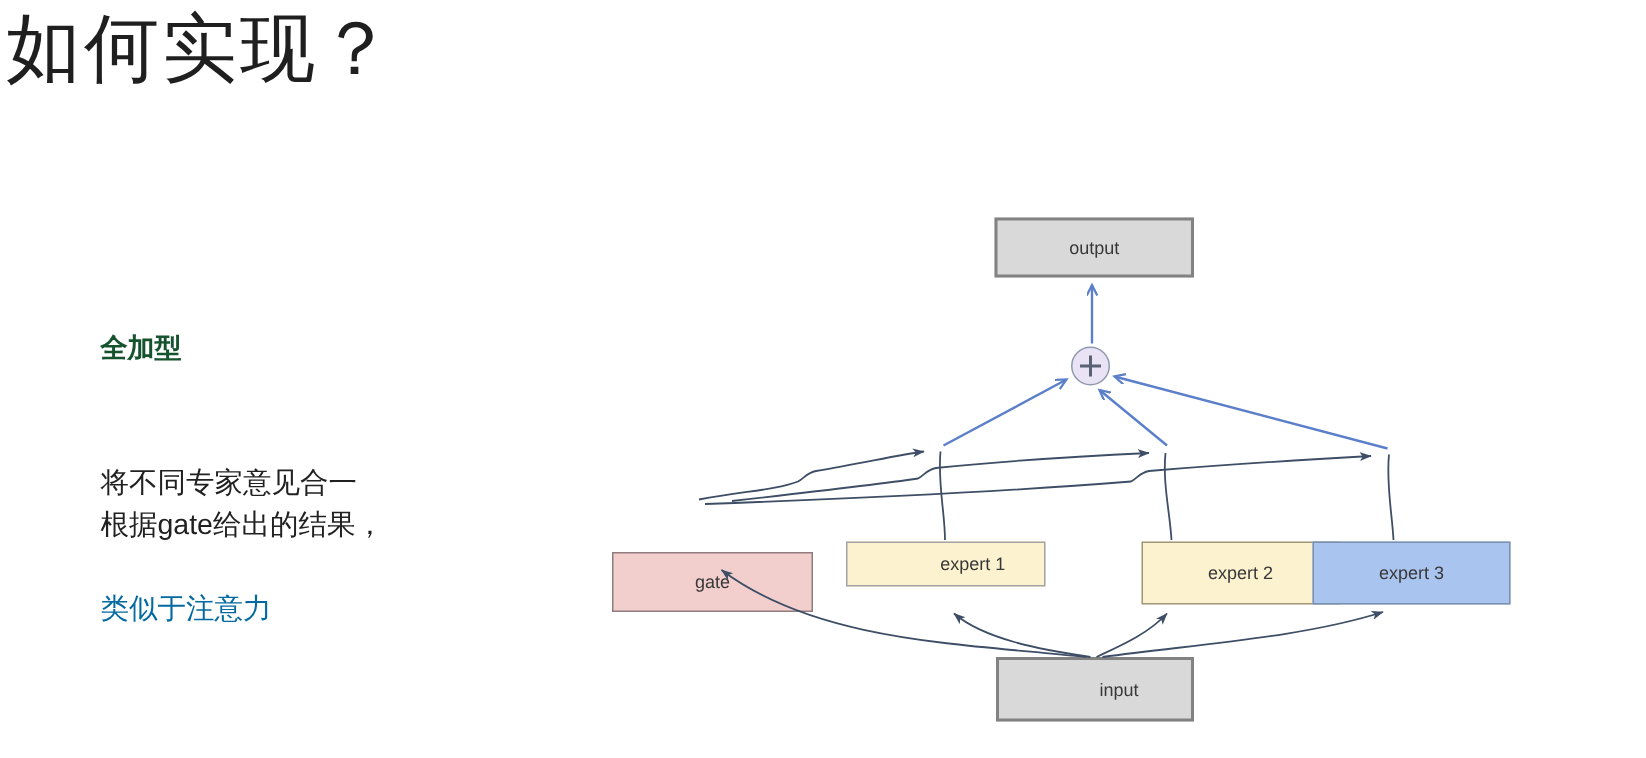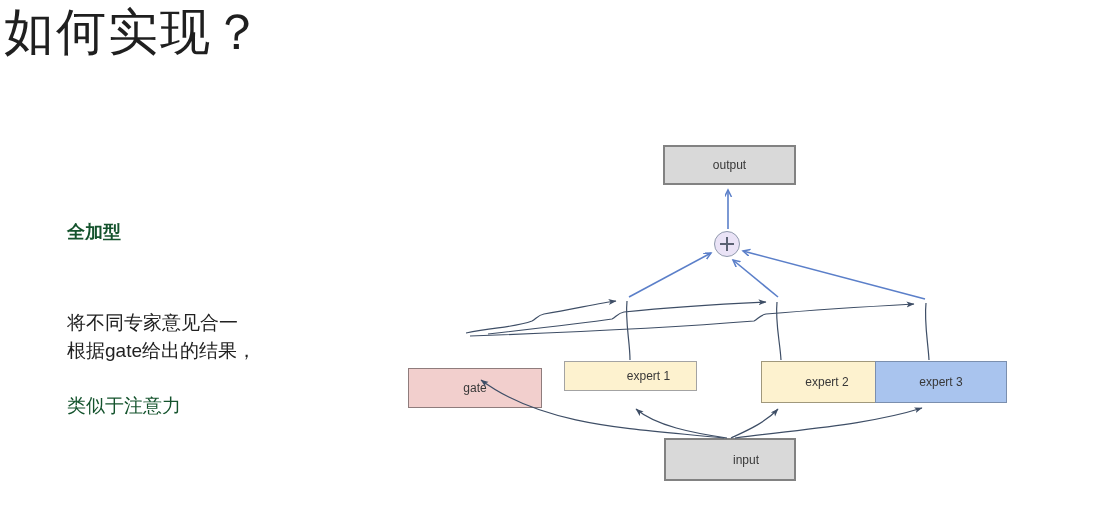--- a/index.html
+++ b/index.html
@@ -42,21 +42,21 @@
     top: 309px;
     font-size: 19px;
     line-height: 28px;
     color: #212121;
   }
   .notes-footer {
     position: absolute;
     left: 67px;
     top: 393px;
     font-size: 19px;
-    color: #14532d;
+    color: #0369a1;
   }
   
   .node {
     position: absolute;
     box-sizing: border-box;
     display: flex;
     align-items: center;
     justify-content: center;
     font-size: 12px;
     color: #383838;

